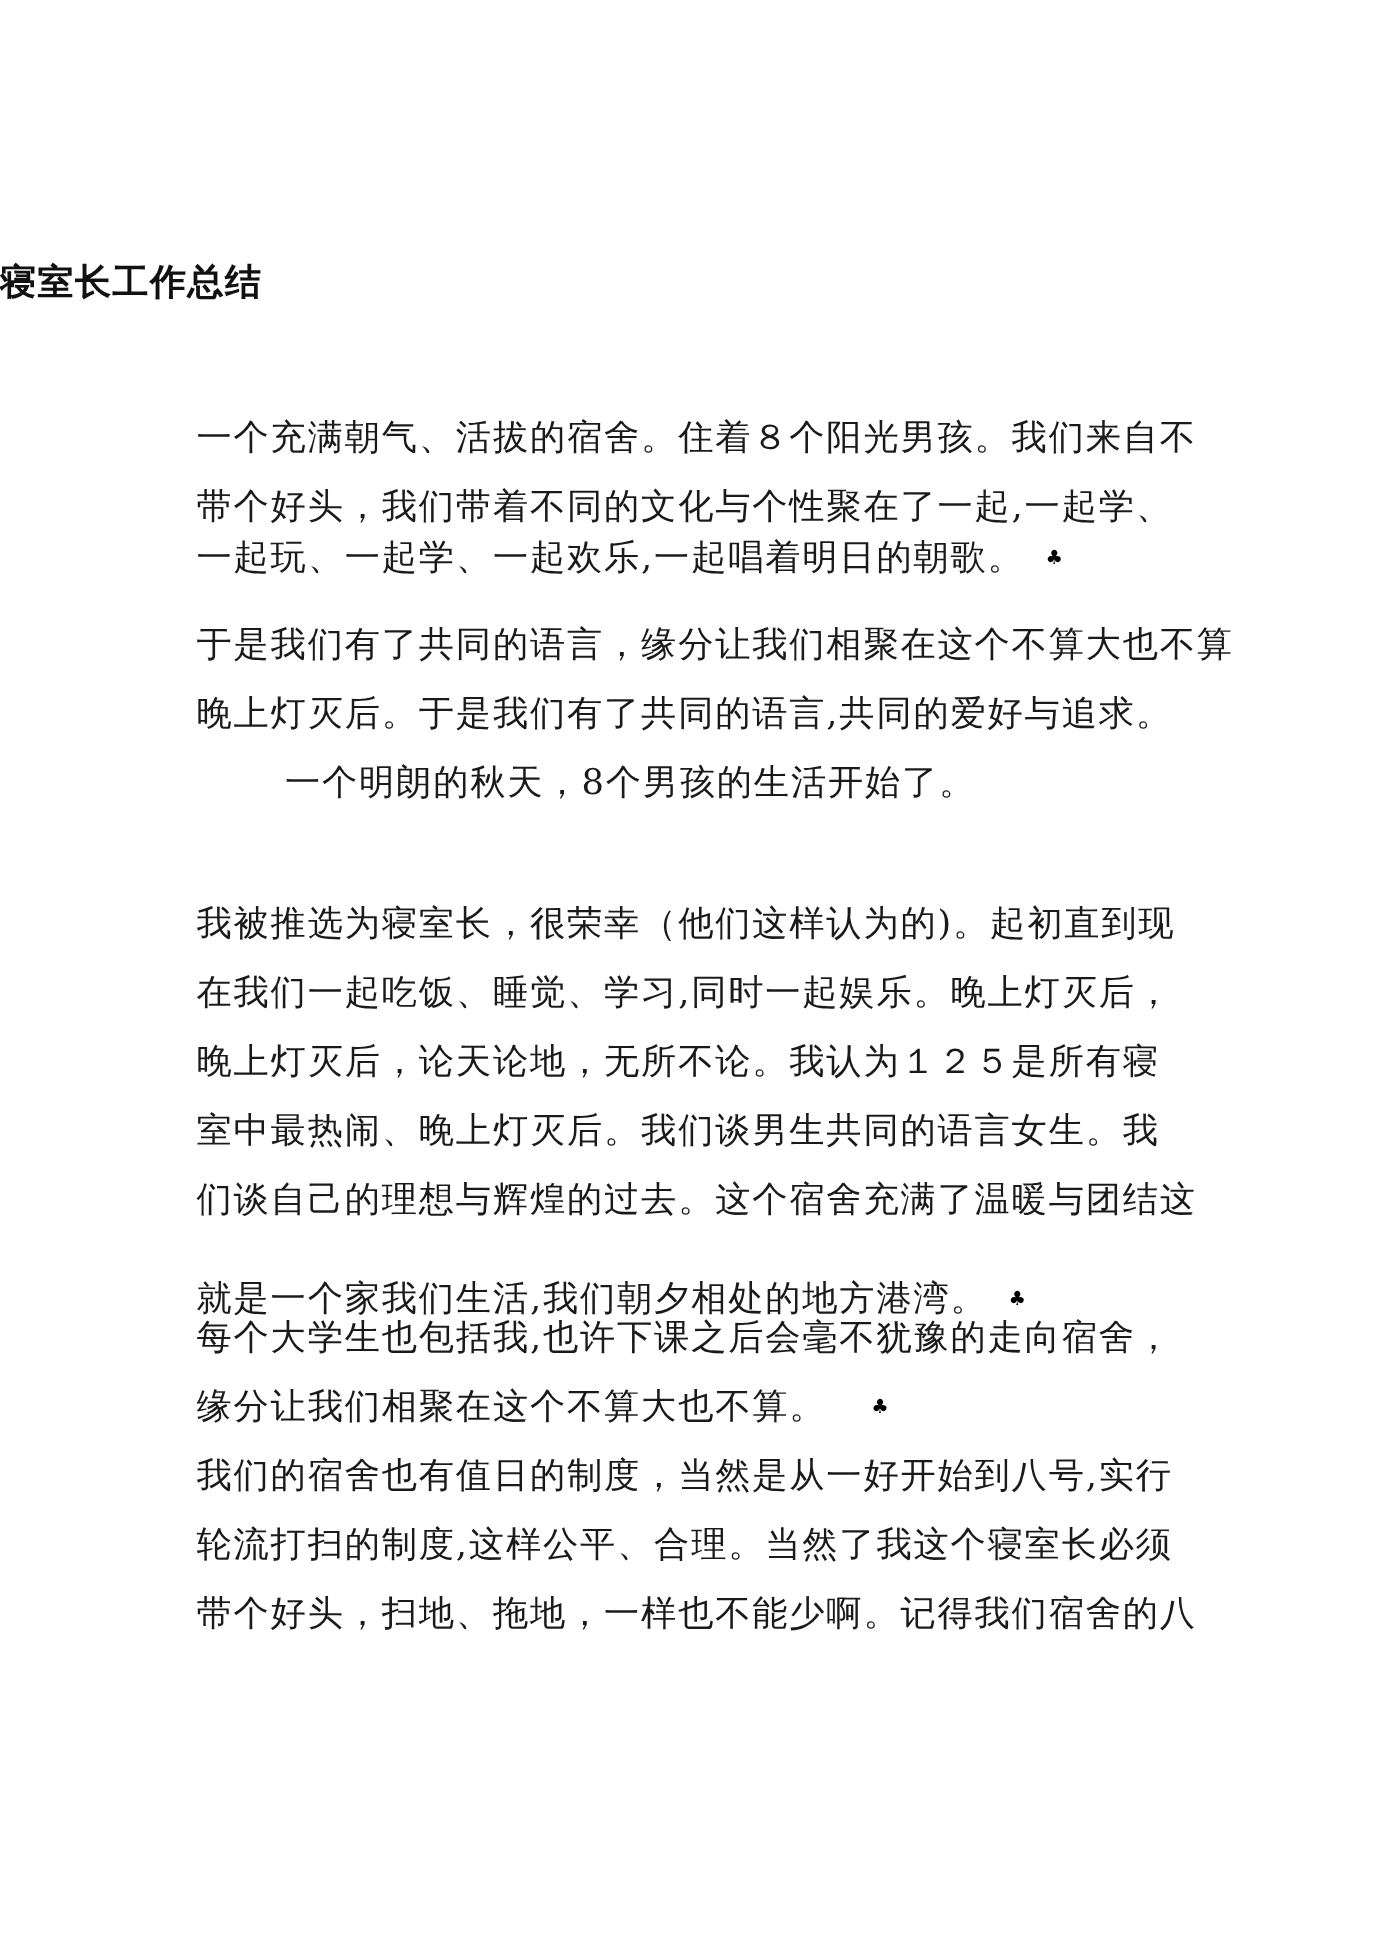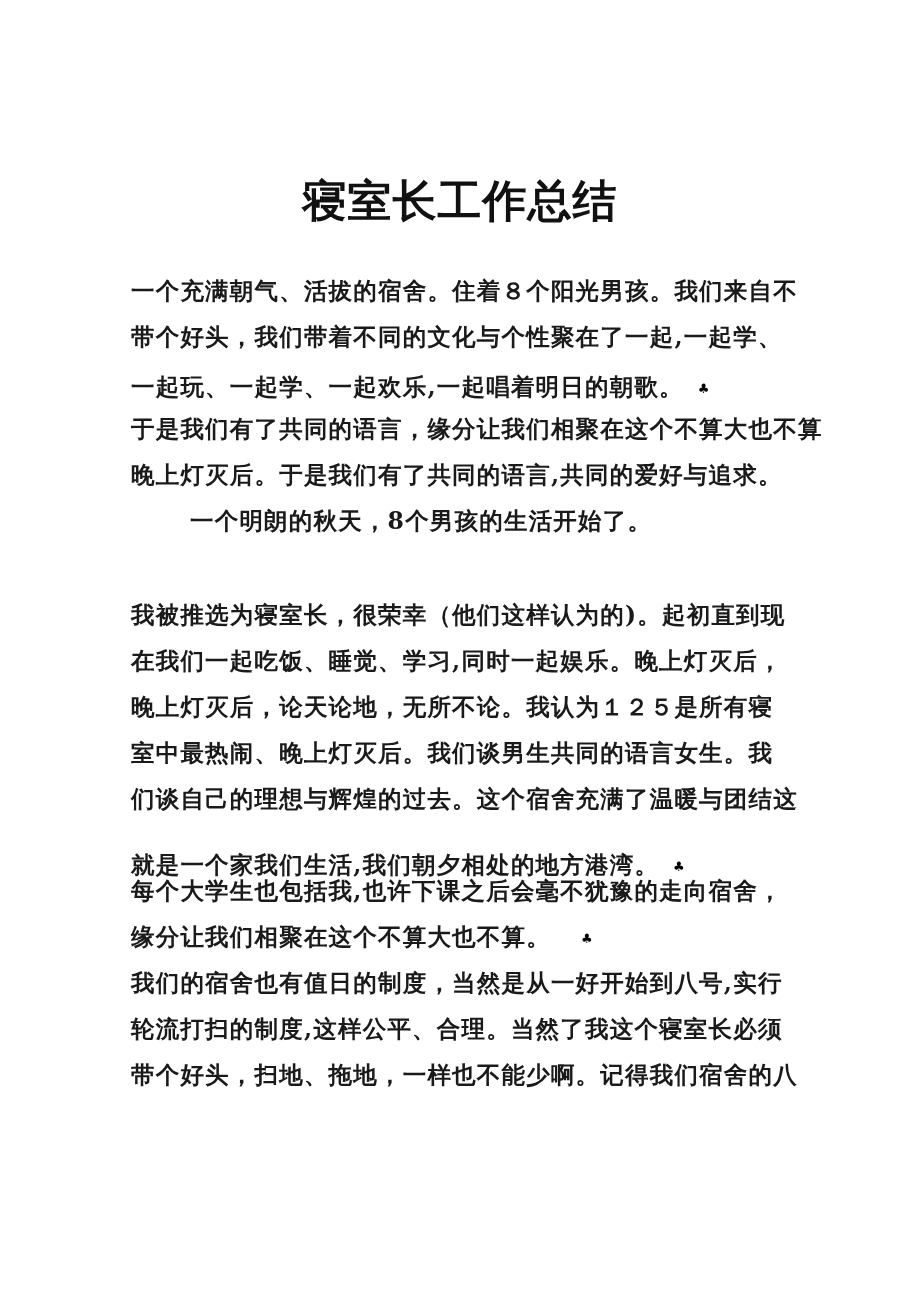--- a/index.html
+++ b/index.html
@@ -1,33 +1,33 @@
 <!DOCTYPE html>
 <html><head>
   <meta charset="utf-8">
   <style>
     html, body { margin: 0; padding: 0; background: #ffffff; }
     body { width: 920px; height: 1302px; position: relative; overflow: hidden;
            font-family: "DejaVu Serif", "Liberation Serif", serif; color: #111; }
-    .title { position: absolute; left: 0; width: 920px; top: 172px; text-align: center;
-             font-family: "DejaVu Sans", "Liberation Sans", sans-serif; font-size: 44px; font-weight: bold; letter-spacing: 1px; color: #111; }
+    .title { position: absolute; left: 0; width: 920px; top: 172px; text-align: left;
+             font-family: "DejaVu Sans", "Liberation Sans", sans-serif; font-size: 24px; font-weight: bold; letter-spacing: 1px; color: #111; }
     .line { position: absolute; left: 131px; width: 680px; height: 46px; line-height: 46px;
-            font-size: 23.5px; white-space: nowrap; letter-spacing: 1.2px; color: #1a1a1a; font-weight: bold; }
+            font-size: 23.5px; white-space: nowrap; letter-spacing: 1.2px; color: #1a1a1a; }
     .indent { left: 190px; }
     .mark { display: inline-block; font-size: 13px; margin-left: 14px; vertical-align: middle; color: #000; font-family: "DejaVu Sans", sans-serif; }
   </style>
 </head>
 <body>
 
 <div>
   <div class="title">寝室长工作总结</div>
 
   <div class="line" style="top:268px"><span>一个充满朝气、活拔的宿舍。住着８个阳光男孩。我们来自不</span></div>
   <div class="line" style="top:314px"><span>带个好头，我们带着不同的文化与个性聚在了一起,一起学、</span></div>
-  <div class="line" style="top:364px"><span>一起玩、一起学、一起欢乐,一起唱着明日的朝歌。</span><span class="mark">♣</span></div>
+  <div class="line" style="top:348px"><span>一起玩、一起学、一起欢乐,一起唱着明日的朝歌。</span><span class="mark">♣</span></div>
   <div class="line" style="top:406px"><span>于是我们有了共同的语言，缘分让我们相聚在这个不算大也不算</span></div>
   <div class="line" style="top:452px"><span>晚上灯灭后。于是我们有了共同的语言,共同的爱好与追求。</span></div>
   <div class="line indent" style="top:498px"><span>一个明朗的秋天，8个男孩的生活开始了。</span></div>
 
   <div class="line" style="top:592px"><span>我被推选为寝室长，很荣幸（他们这样认为的)。起初直到现</span></div>
   <div class="line" style="top:638px"><span>在我们一起吃饭、睡觉、学习,同时一起娱乐。晚上灯灭后，</span></div>
   <div class="line" style="top:684px"><span>晚上灯灭后，论天论地，无所不论。我认为１２５是所有寝</span></div>
   <div class="line" style="top:730px"><span>室中最热闹、晚上灯灭后。我们谈男生共同的语言女生。我</span></div>
   <div class="line" style="top:776px"><span>们谈自己的理想与辉煌的过去。这个宿舍充满了温暖与团结这</span></div>
   <div class="line" style="top:842px"><span>就是一个家我们生活,我们朝夕相处的地方港湾。</span><span class="mark">♣</span></div>

